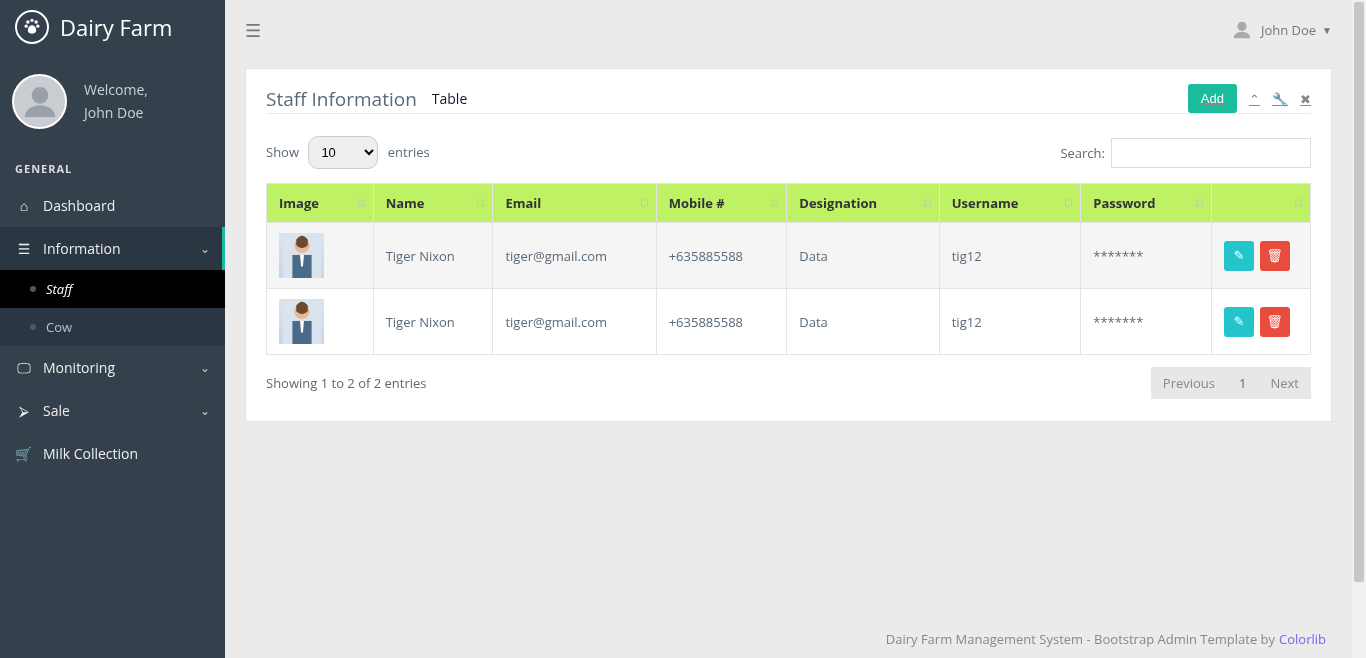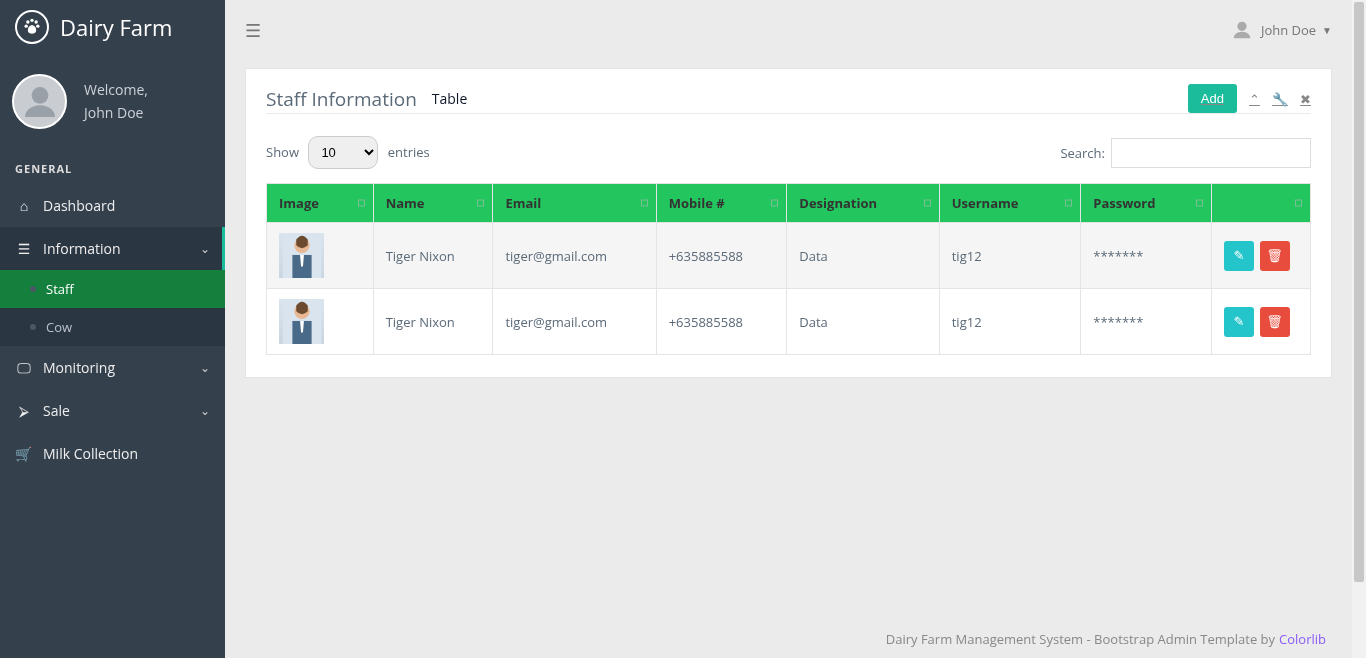--- a/index.html
+++ b/index.html
@@ -16,21 +16,21 @@
 .user-text { margin-left: 17px; color: #ccd1d7; font-size: 14px; line-height: 1.6; }
 .section-label { padding: 12px 15px 8px; color: #ddd; font-size: 11px; font-weight: 700; letter-spacing: 1px; text-transform: uppercase; }
 .nav-item { display: flex; align-items: center; padding: 12px 15px; cursor: pointer; color: #eee; font-size: 14px; position: relative; }
 .nav-item.active { background: #2b3643; }
 .nav-item.active::after { content: ""; position: absolute; right: 0; top: 0; bottom: 0; width: 3px; background: #1abc9c; }
 .nav-item .icon { width: 18px; text-align: center; margin-right: 10px; }
 .nav-item .chev { margin-left: auto; font-size: 12px; color: #ccc; }
 .subnav { background: #2b3643; }
 .sub-item { display: flex; align-items: center; padding: 10px 15px 10px 30px; font-size: 13px; color: #b9c1cb; cursor: pointer; position: relative; }
 .sub-item::before { content: ""; width: 6px; height: 6px; border-radius: 50%; background: #4a5764; margin-right: 10px; }
-.sub-item.active { background: #15803d; color: #fff; }
+.sub-item.active { background: #000000; color: #fff; font-style: italic; }
 
 
 .topbar { position: absolute; left: 225px; right: 14px; top: 0; height: 60px; background: #ebebeb; display: flex; align-items: center; padding: 0 20px; }
 .burger { font-size: 18px; color: #777; cursor: pointer; }
 .top-user { margin-left: auto; display: flex; align-items: center; color: #777; cursor: pointer; }
 .top-user .mini-av { width: 22px; height: 22px; margin-right: 8px; }
 .top-user .mini-av svg { width: 22px; height: 22px; fill: #aaa; }
 .top-user .caret { margin-left: 6px; font-size: 10px; }
 
 
@@ -43,21 +43,21 @@
 .btn-add { background: #1abc9c; color: #fff; border: none; padding: 7px 13px; border-radius: 3px; font-size: 13px; cursor: pointer; }
 .tool-icon { color: #888; cursor: pointer; font-size: 13px; }
 
 .table-controls { display: flex; align-items: center; margin: 22px 0 14px; font-size: 13px; color: #5b6a78; }
 .show-entries select { margin: 0 6px; padding: 5px 8px; border: 1px solid #ccc; border-radius: 10px; font-size: 13px; height: 33px; width: 70px; }
 .search-wrap { margin-left: auto; display: flex; align-items: center; }
 .search-wrap input { margin-left: 6px; border: 1px solid #ddd; padding: 6px 8px; width: 200px; height: 30px; font-size: 13px; }
 
 .data-table { width: 100%; border-collapse: collapse; }
 .data-table th, .data-table td { border: 1px solid #e4e4e4; padding: 10px 12px; text-align: left; vertical-align: middle; font-size: 13px; }
-.data-table th { background: #22c55e; font-weight: 700; color: #333; position: relative; }
+.data-table th { background: #bef264; font-weight: 700; color: #333; position: relative; }
 .sort-ind { position: absolute; right: 8px; top: 50%; transform: translateY(-50%); width: 7px; height: 7px; border: 1px solid #bbb; opacity: 0.6; }
 .data-table tbody tr:nth-child(odd) { background: #f5f5f5; }
 .data-table td { color: #5b6a78; }
 .row-avatar { width: 45px; height: 45px; background: linear-gradient(#d9e4ee, #c9d6e2); display: flex; align-items: flex-end; justify-content: center; overflow: hidden; }
 .row-avatar svg { width: 40px; height: 48px; }
 .act-btns { display: flex; gap: 6px; }
 .btn-sm { width: 30px; height: 30px; border: none; border-radius: 3px; color: #fff; cursor: pointer; display: flex; align-items: center; justify-content: center; font-size: 13px; }
 .btn-edit { background: #23c4ca; }
 .btn-del { background: #e74c3c; }
 
@@ -253,20 +253,28 @@
                 </button>
                 <button class="btn-sm btn-del">
                   <span>🗑</span>
                 </button>
               </div>
             </td>
           </tr>
         </tbody>
     </table>
 
+    <div class="table-footer">
+      <div>Showing 1 to 2 of 2 entries</div>
+      <div class="pager">
+        <div class="pg">Previous</div>
+        <div class="pg current">1</div>
+        <div class="pg">Next</div>
+      </div>
+    </div>
   </div>
 </div>
 
 <div class="footer">
   <span>Dairy Farm Management System - Bootstrap Admin Template by </span>
   <span class="link">Colorlib</span>
 </div>
 
 <div class="fake-scroll"></div>
 

